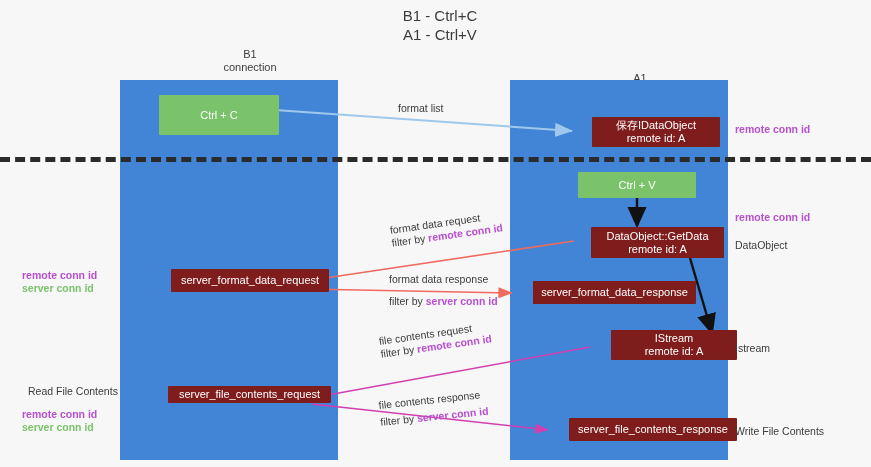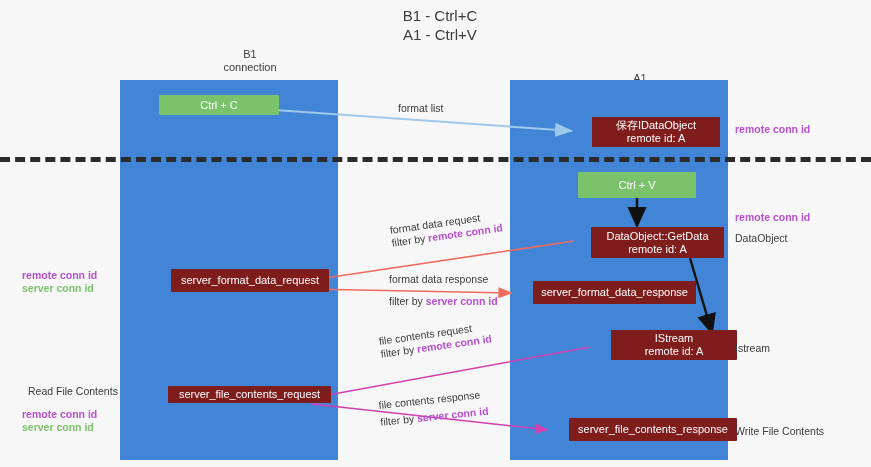--- a/index.html
+++ b/index.html
@@ -72,21 +72,21 @@
 
     <path d="M600,345 L600,313" stroke="#111111" stroke-width="0" fill="none"></path>
 
     <path d="M590,347 L317,397" stroke="#d13fb0" stroke-width="1.5" fill="none" marker-end="url(#am)"></path>
 
     <path d="M312,404 L548,430" stroke="#d13fb0" stroke-width="1.5" fill="none" marker-end="url(#am)"></path>
   </svg>
 
   <div class="dash"></div>
 
-  <div class="box green" style="left:159px;top:95px;width:120px;height:20px;">
+  <div class="box green" style="left:159px;top:95px;width:120px;height:40px;">
     <span>Ctrl + C</span>
   </div>
 
   <div class="box orange" style="left:572px;top:117px;width:128px;height:30px;">
     <span>保存IDataObject</span>
     <span>remote id: A</span>
   </div>
 
   <div class="box green" style="left:578px;top:172px;width:118px;height:26px;">
     <span>Ctrl + V</span>
@@ -143,21 +143,21 @@
 
   <div class="lbl rot" style="left:378px;top:399px;transform:rotate(-6deg);">
     <div>file contents response</div>
     <div style="margin-top:4px;">
       <span>filter by </span><span class="purple">server conn id</span>
     </div>
   </div>
 
   <div class="lbl b purple" style="left:735px;top:123px;">remote conn id</div>
   <div class="lbl b purple" style="left:735px;top:211px;">remote conn id</div>
-  <div class="lbl" style="left:735px;top:232px;">DataObject</div>
+  <div class="lbl" style="left:735px;top:239px;">DataObject</div>
   <div class="lbl" style="left:735px;top:342px;">Istream</div>
   <div class="lbl" style="left:735px;top:425px;">Write File Contents</div>
 
   <div class="lbl b purple" style="left:22px;top:269px;">remote conn id</div>
   <div class="lbl b green-t" style="left:22px;top:282px;">server conn id</div>
 
   <div class="lbl" style="left:28px;top:385px;">Read File Contents</div>
   <div class="lbl b purple" style="left:22px;top:408px;">remote conn id</div>
   <div class="lbl b green-t" style="left:22px;top:421px;">server conn id</div>
 

